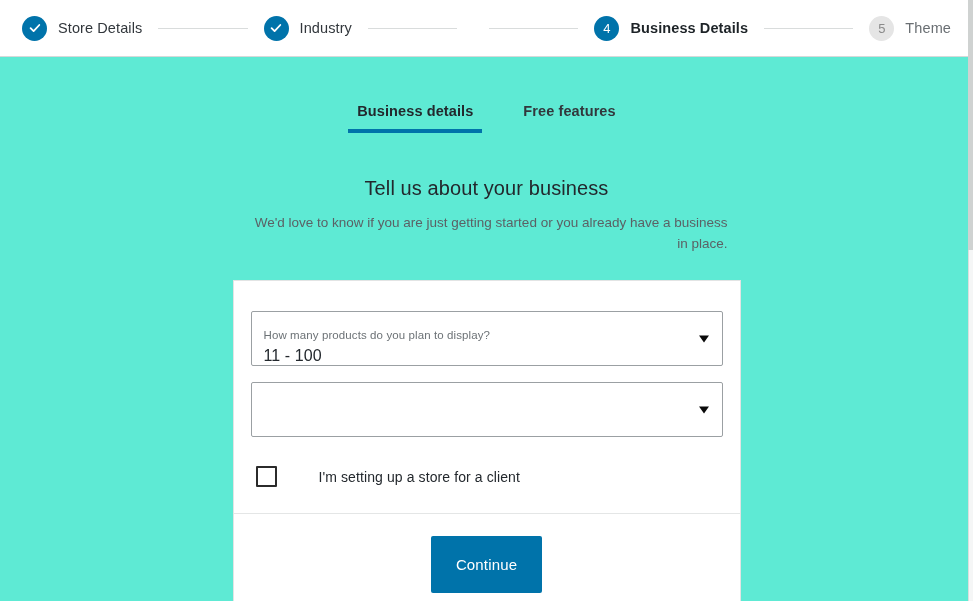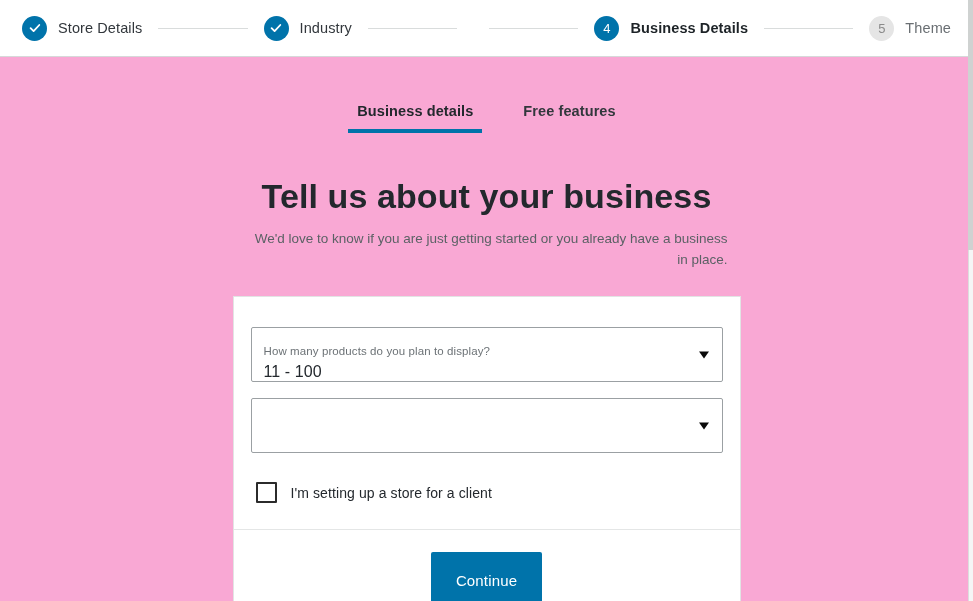--- a/index.html
+++ b/index.html
@@ -14,21 +14,21 @@
     font-family: "Liberation Sans", sans-serif;
     background: #f4f6f6;
     color: #2b2b2b;
     -webkit-font-smoothing: antialiased;
   }
 
   .page {
     position: relative;
     width: 973px;
     height: 601px;
-    background: #f9a8d4;
+    background: #5eead4;
     overflow: hidden;
   }
 
   
   .stepper {
     height: 57px;
     background: #ffffff;
     border-bottom: 1px solid #d6d9d9;
     display: flex;
     align-items: center;
@@ -111,22 +111,22 @@
     border-bottom-color: #0073aa;
   }
 
   .tab.inactive {
     font-weight: bold;
     color: #32373c;
   }
 
   .headline {
     text-align: center;
-    font-size: 34px;
-    font-weight: bold;
+    font-size: 20px;
+    font-weight: normal;
     color: #23282d;
     letter-spacing: 0.1px;
     margin-bottom: 12px;
   }
 
   .subhead {
     text-align: right;
     font-size: 13.5px;
     color: #5b6165;
     line-height: 21px;
@@ -184,20 +184,21 @@
     border-right: 5.5px solid transparent;
     border-top: 7px solid #0a0a0a;
   }
 
   .checkbox-row {
     display: flex;
     align-items: center;
     margin-top: 29px;
     padding-left: 5px;
     cursor: pointer;
+    gap: 28px;
   }
 
   .checkbox {
     width: 21px;
     height: 21px;
     border: 2px solid #2b2b2b;
     background: #ffffff;
     border-radius: 1px;
     flex: 0 0 auto;
   }

